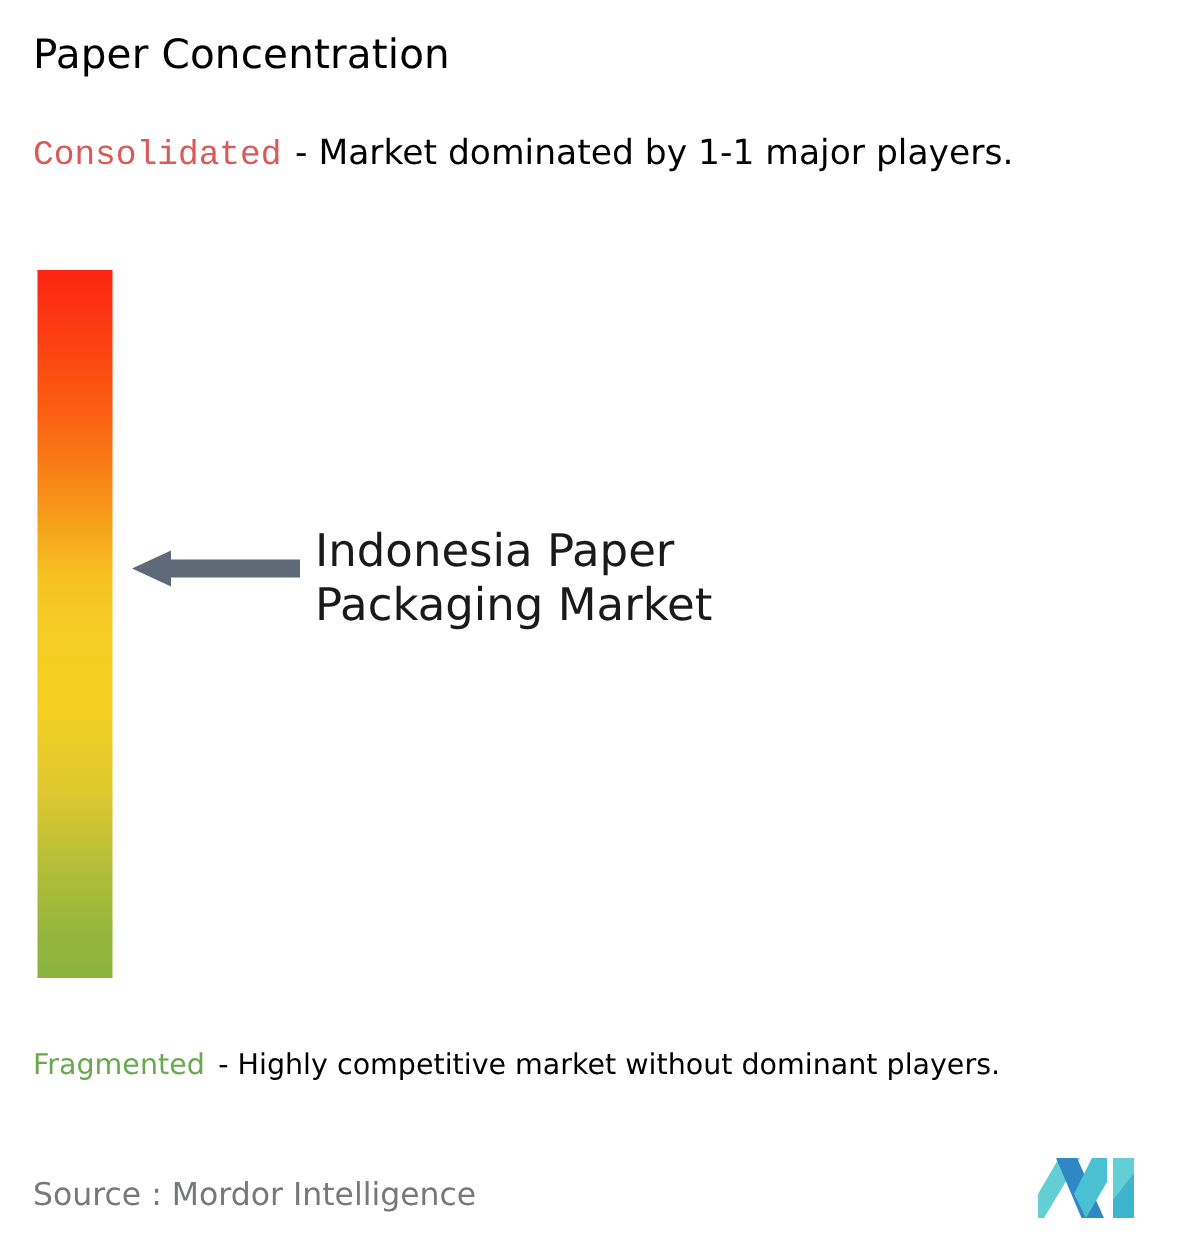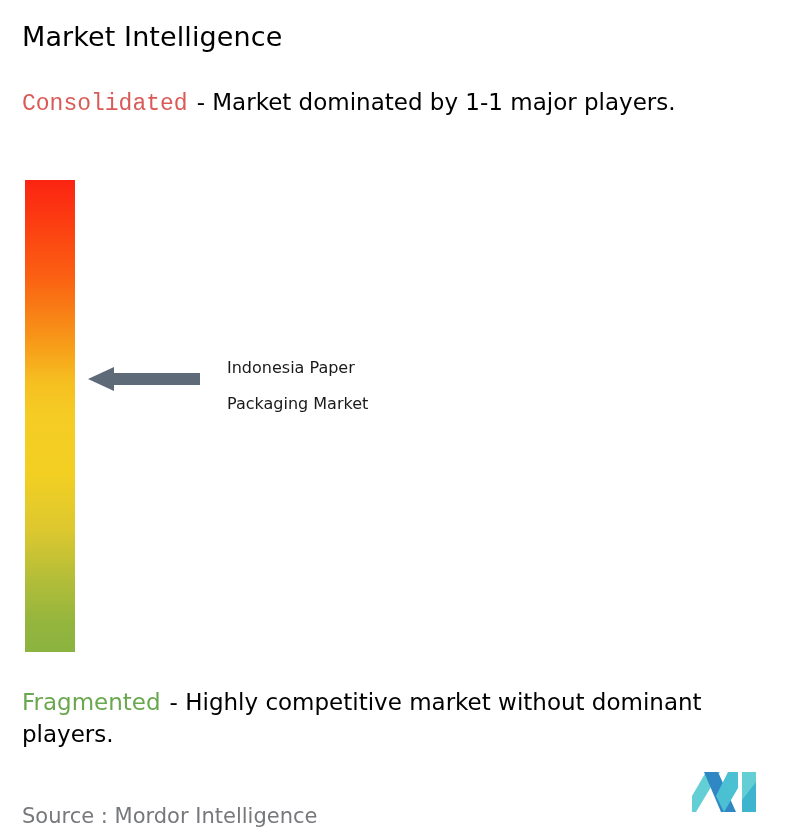--- a/index.html
+++ b/index.html
@@ -94,68 +94,66 @@
     width: 112px;
     height: 26px;
   }
 
   
   .pointer-label {
     position: absolute;
     left: 210px;
     top: 350px;
     width: 330px;
-    font-size: 16px;
+    font-size: 30px;
     line-height: 36px;
     color: #1a1a1a;
-    margin-left: 17px;
   }
 
   
   .caption-bottom {
     position: absolute;
     left: 22px;
     top: 686px;
     width: 762px;
-    font-size: 23px;
-    line-height: 32px;
+    font-size: 19px;
+    line-height: 48px;
     color: #000000;
   }
 
   
   .source-line {
     position: absolute;
     left: 22px;
     top: 782px;
     font-size: 21px;
     line-height: 28px;
     color: #77787b;
     white-space: nowrap;
-    margin-top: 20px;
   }
 
   .brand-logo {
     position: absolute;
     left: 690px;
     top: 768px;
     width: 74px;
     height: 48px;
   }
   .brand-logo svg {
     display: block;
     width: 74px;
     height: 48px;
   }
 </style>
 </head>
 <body>
 
 <div class="canvas">
 
-  <div class="chart-title">Market Intelligence</div>
+  <div class="chart-title">Paper Concentration</div>
 
   <div class="caption-top">
     <span class="kw-consolidated">Consolidated</span><span class="caption-gap"></span><span>- Market dominated by 1-1 major players.</span>
   </div>
 
   <div class="scale-bar"></div>
 
   <div class="pointer">
     <svg viewBox="0 0 112 26" xmlns="http://www.w3.org/2000/svg" aria-hidden="true">
       <polygon points="0,13 26,1 26,7 112,7 112,19 26,19 26,25" fill="#5f6a78"></polygon>

